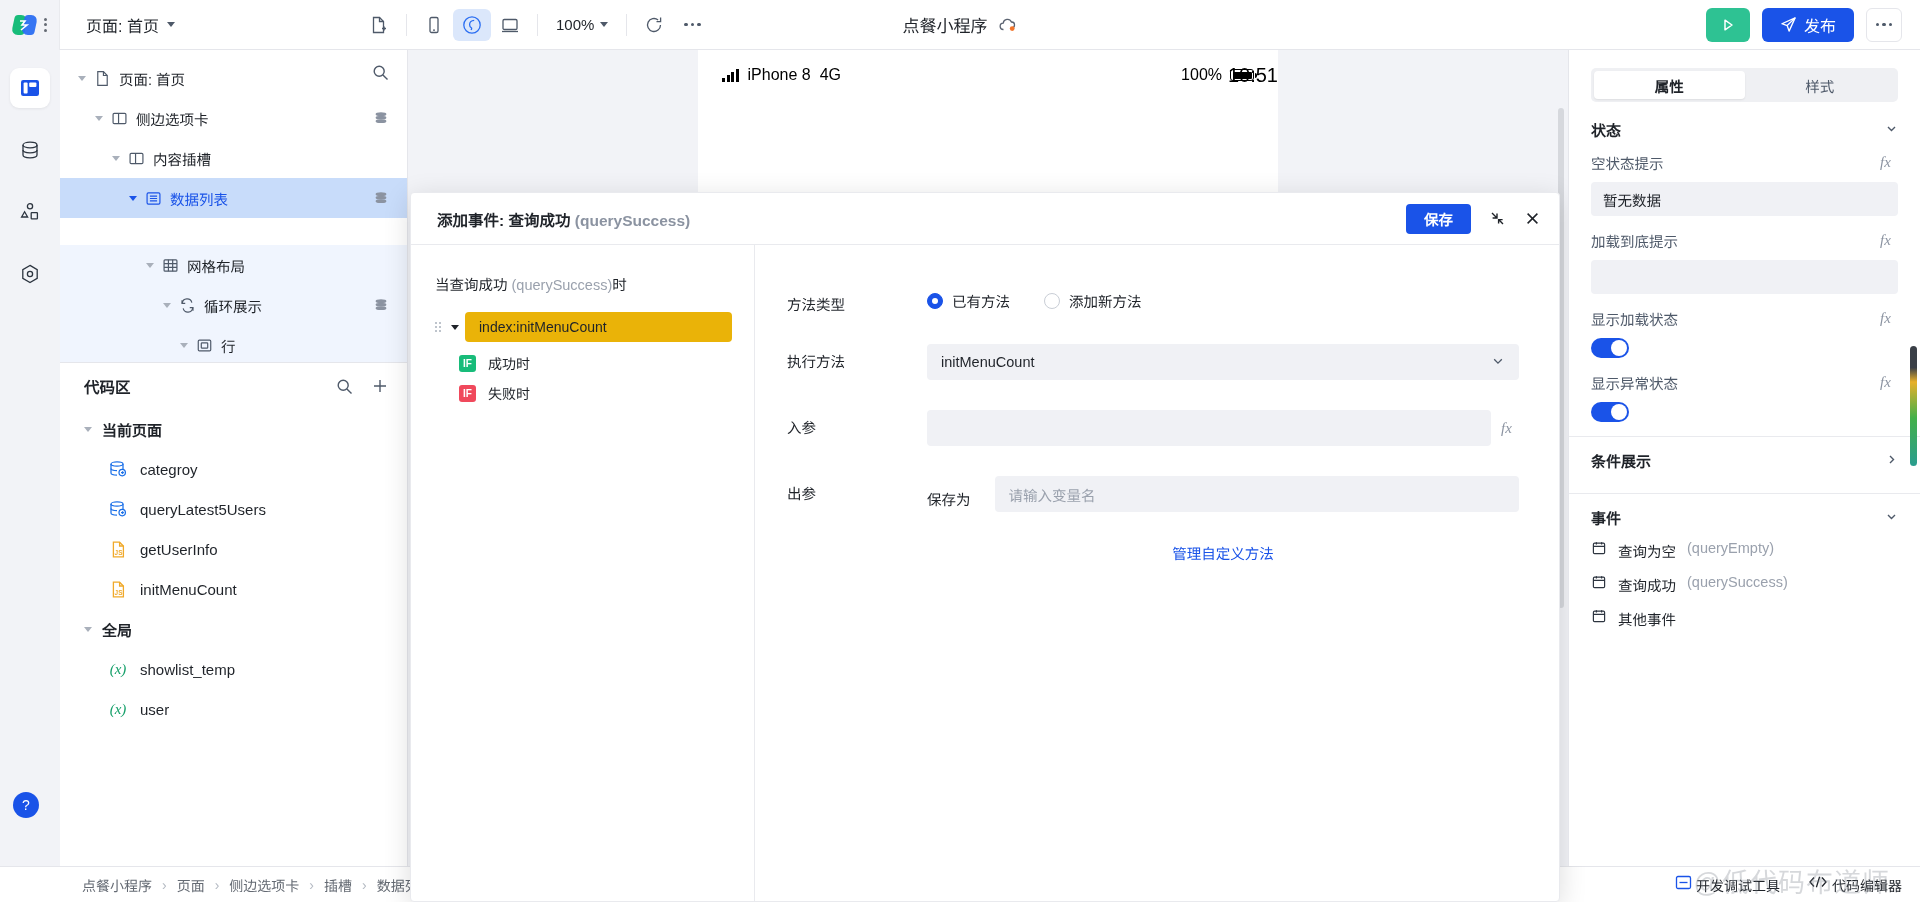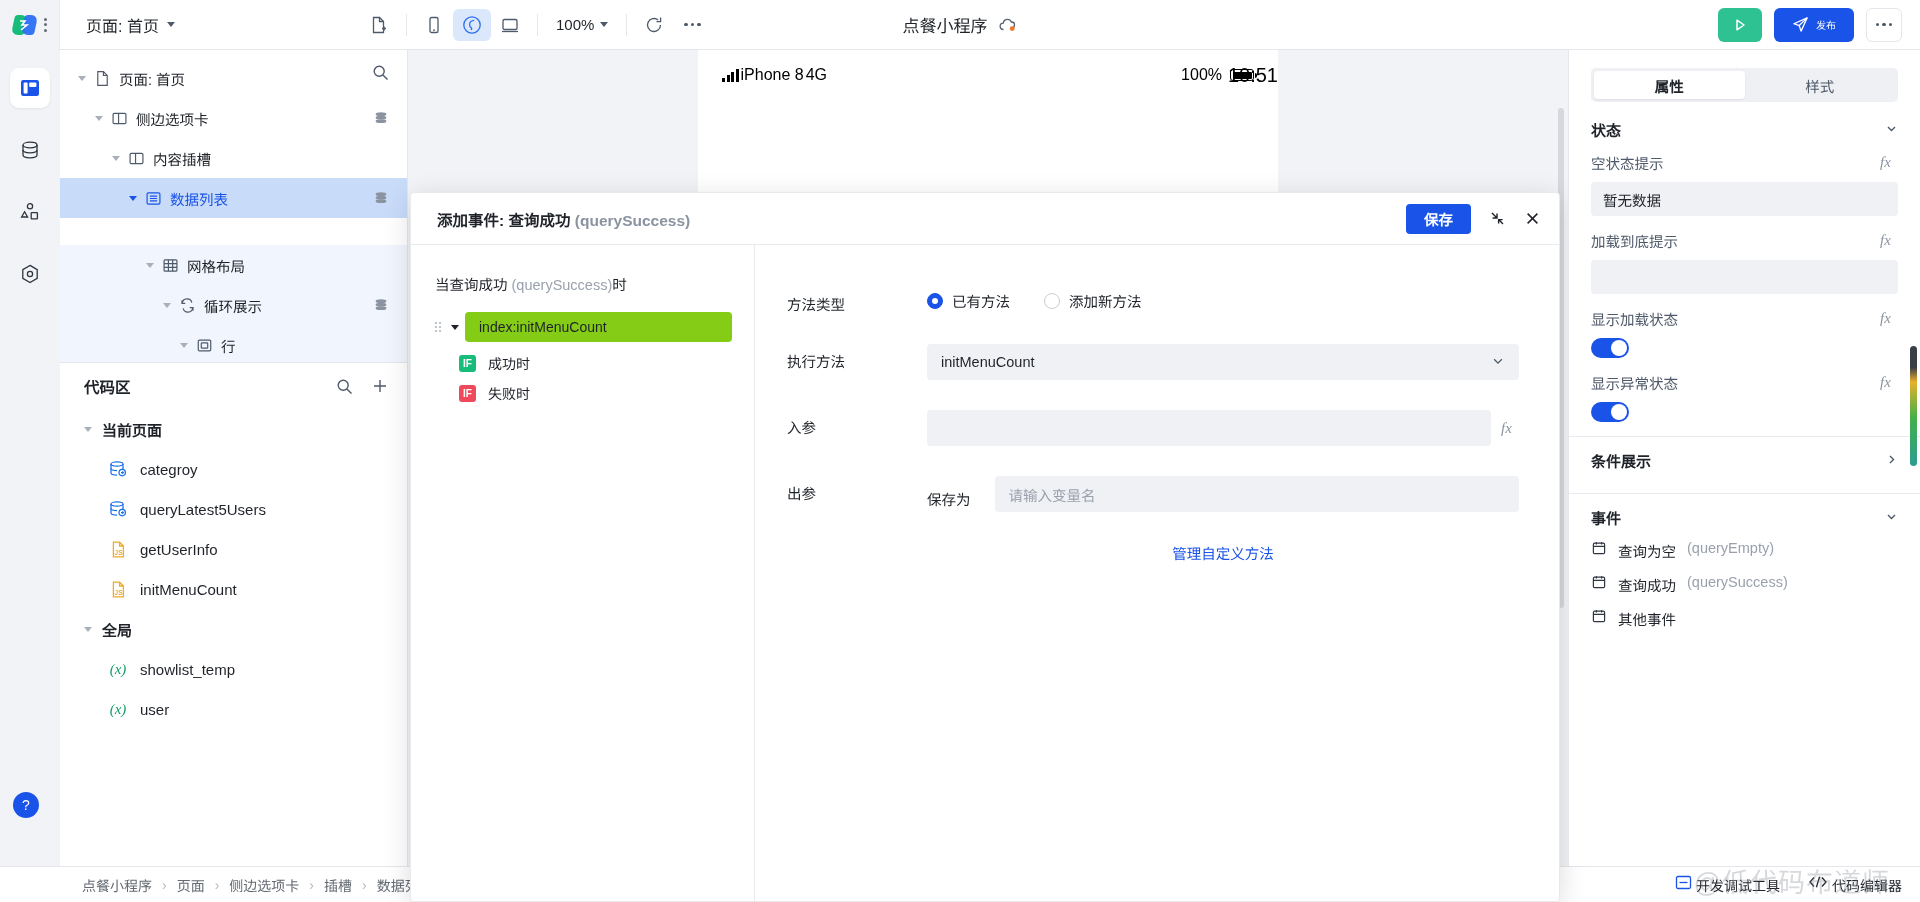--- a/index.html
+++ b/index.html
@@ -44,21 +44,21 @@
 
   .proj-title { position: absolute; left: 0; right: 0; margin: 0 auto; width: 320px;
     display: flex; align-items: center; justify-content: center; gap: 10px;
     font-size: 17px; font-weight: 500; color:#1f2329; pointer-events: none;}
   .cloud-badge { position: relative; width: 20px; height: 16px; }
 
   .top-right { margin-left: auto; display: flex; align-items: center; gap: 12px; padding-right: 18px; }
   .btn-run { width: 44px; height: 34px; background: #2ec293; border-radius: 6px; display: flex;
      align-items: center; justify-content: center; cursor: pointer; }
   .btn-publish { height: 34px; padding: 0 18px; background: #1a53e8; color: #fff; border-radius: 6px;
-     display: flex; align-items: center; gap: 7px; font-size: 10px; cursor: pointer; }
+     display: flex; align-items: center; gap: 7px; font-size: 16px; cursor: pointer; }
   .btn-more { width: 36px; height: 34px; border: 1px solid #e5e6eb; border-radius: 6px;
      display: flex; align-items: center; justify-content: center; cursor: pointer; background:#fff;}
   .dots-h { display:flex; gap:3px; }
   .dots-h i { width:3.5px; height:3.5px; border-radius:50%; background:#4e5969; display:block;}
 
   
   .body { flex: 1; display: flex; min-height: 0; position: relative; }
 
   
   .rail { width: 60px; flex: 0 0 60px; background: #f2f3f7; padding-top: 18px;
@@ -106,21 +106,21 @@
      border-top: 5px solid #a9b0bb; margin-right: 10px; }
   .ca-item { height: 40px; display: flex; align-items: center; padding-left: 48px; gap: 12px;
      font-size: 15px; color: #1f2329; cursor: pointer; }
 
   
   .canvas { flex: 1; background: #f2f3f7; position: relative; min-width: 0; overflow: hidden; }
   .phone { position: absolute; left: 50%; transform: translateX(-50%); top: 0; width: 580px;
      background: #fff; height: 100%; }
   .phone-status { height: 50px; display: flex; align-items: center; padding: 0 24px; font-size: 16px;
      color: #000; background: #fff; }
-  .ps-left { display: flex; align-items: center; gap: 2px; }
+  .ps-left { display: flex; align-items: center; gap: 9px; }
   .ps-time { position: absolute; left: 0; right: 0; text-align: right; font-size: 20px; }
   .ps-right { margin-left: auto; display: flex; align-items: center; gap: 8px; }
   .bars { display: flex; align-items: flex-end; gap: 1.5px; height: 13px; }
   .bars i { width: 3px; background: #000; display: block; }
   .battery { width: 24px; height: 12px; border: 1.6px solid #000; border-radius: 3px; position: relative; }
   .battery::after { content:''; position:absolute; right:-4px; top:3px; width:2.5px; height:5px; background:#000;
      border-radius:0 2px 2px 0;}
   .battery i { position: absolute; left: 1.5px; top: 1.5px; bottom: 1.5px; right: 1.5px; background: #000;
      display: block; border-radius: 1px; }
   .canvas-scroll { position: absolute; right: 4px; top: 58px; width: 6px; height: 500px;
@@ -142,21 +142,21 @@
   .modal-body { flex: 1; display: flex; min-height: 0; }
   .m-left { width: 344px; flex: 0 0 344px; border-right: 1px solid #e9eaee; padding: 28px 22px 0 24px; }
   .m-left-title { font-size: 14.5px; color: #1f2329; margin-bottom: 18px; }
   .m-left-title .sub { color: #9aa1ad; }
   .flow-row { display: flex; align-items: center; gap: 6px; margin-bottom: 6px; }
   .grip { width: 10px; display: flex; flex-direction: column; gap: 2px; cursor: grab; }
   .grip i { display:flex; gap:2px;}
   .grip i b { width:2px; height:2px; background:#a9b0bb; border-radius:50%; display:block;}
   .flow-arrow { width: 0; height: 0; border-left: 4.5px solid transparent; border-right: 4.5px solid transparent;
      border-top: 5.5px solid #1f2329; }
-  .flow-chip { flex: 1; background: #84cc16; border-radius: 4px; height: 30px; display: flex;
+  .flow-chip { flex: 1; background: #eab308; border-radius: 4px; height: 30px; display: flex;
      align-items: center; padding: 0 14px; font-size: 14px; color: #1f2329; cursor: pointer; }
   .flow-sub { display: flex; align-items: center; gap: 12px; height: 30px; padding-left: 24px;
      font-size: 14px; color: #1f2329; cursor: pointer; }
   .if-badge { width: 17px; height: 17px; border-radius: 3px; color: #fff; font-size: 10px;
      display: flex; align-items: center; justify-content: center; font-weight: 700; }
   .if-ok { background: #18bc7a; }
   .if-fail { background: #f0495c; }
 
   .m-right { flex: 1; padding: 42px 40px 0 32px; min-width: 0; }
   .frow { display: flex; align-items: flex-start; margin-bottom: 30px; }

